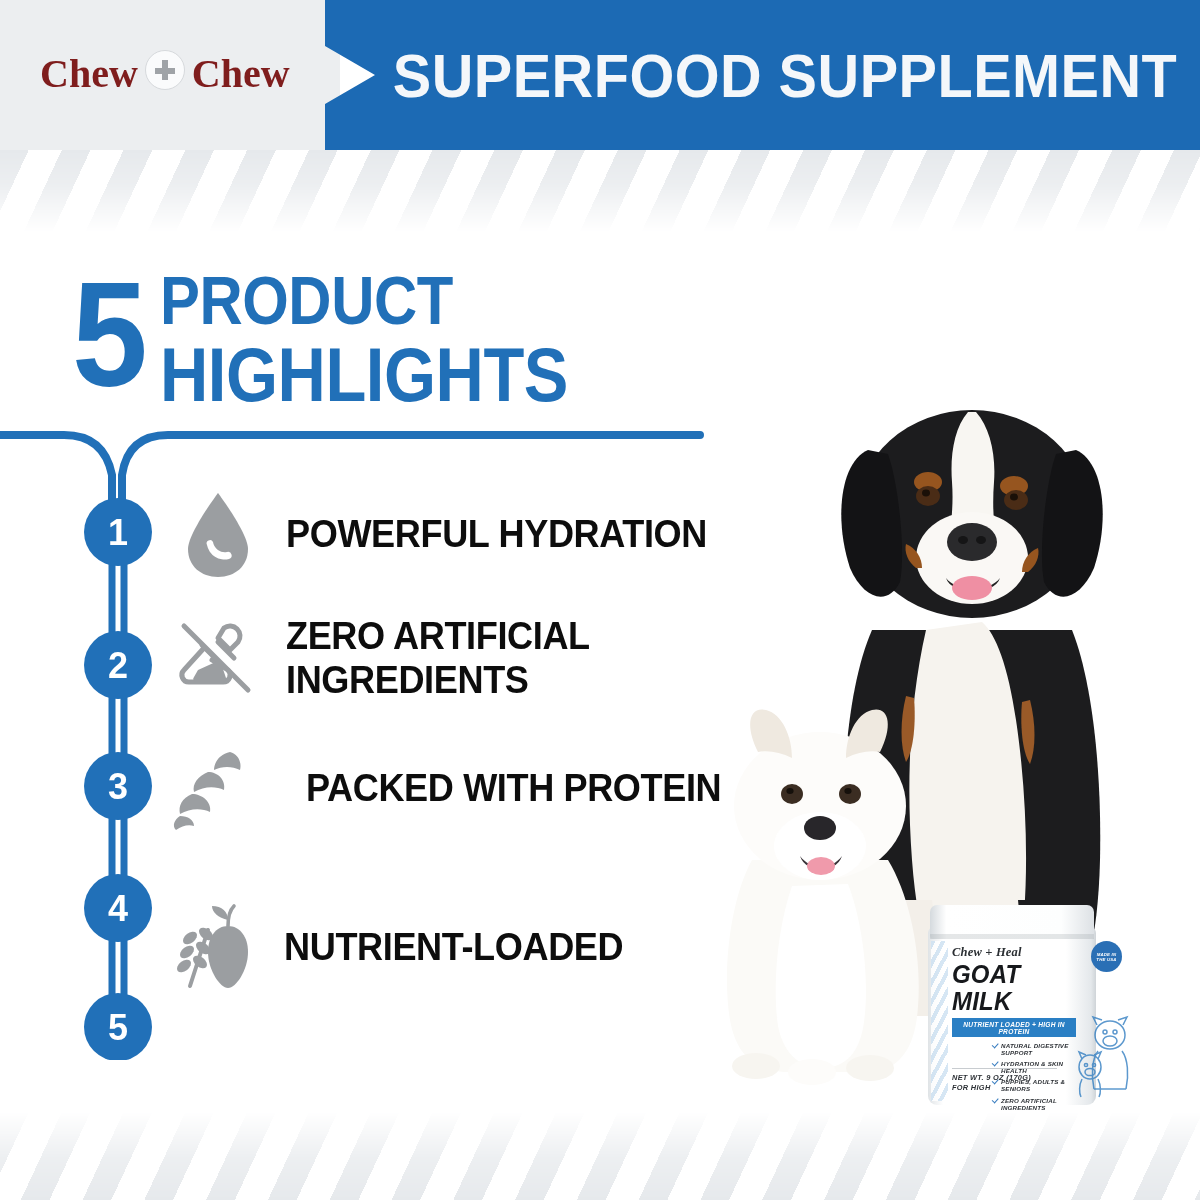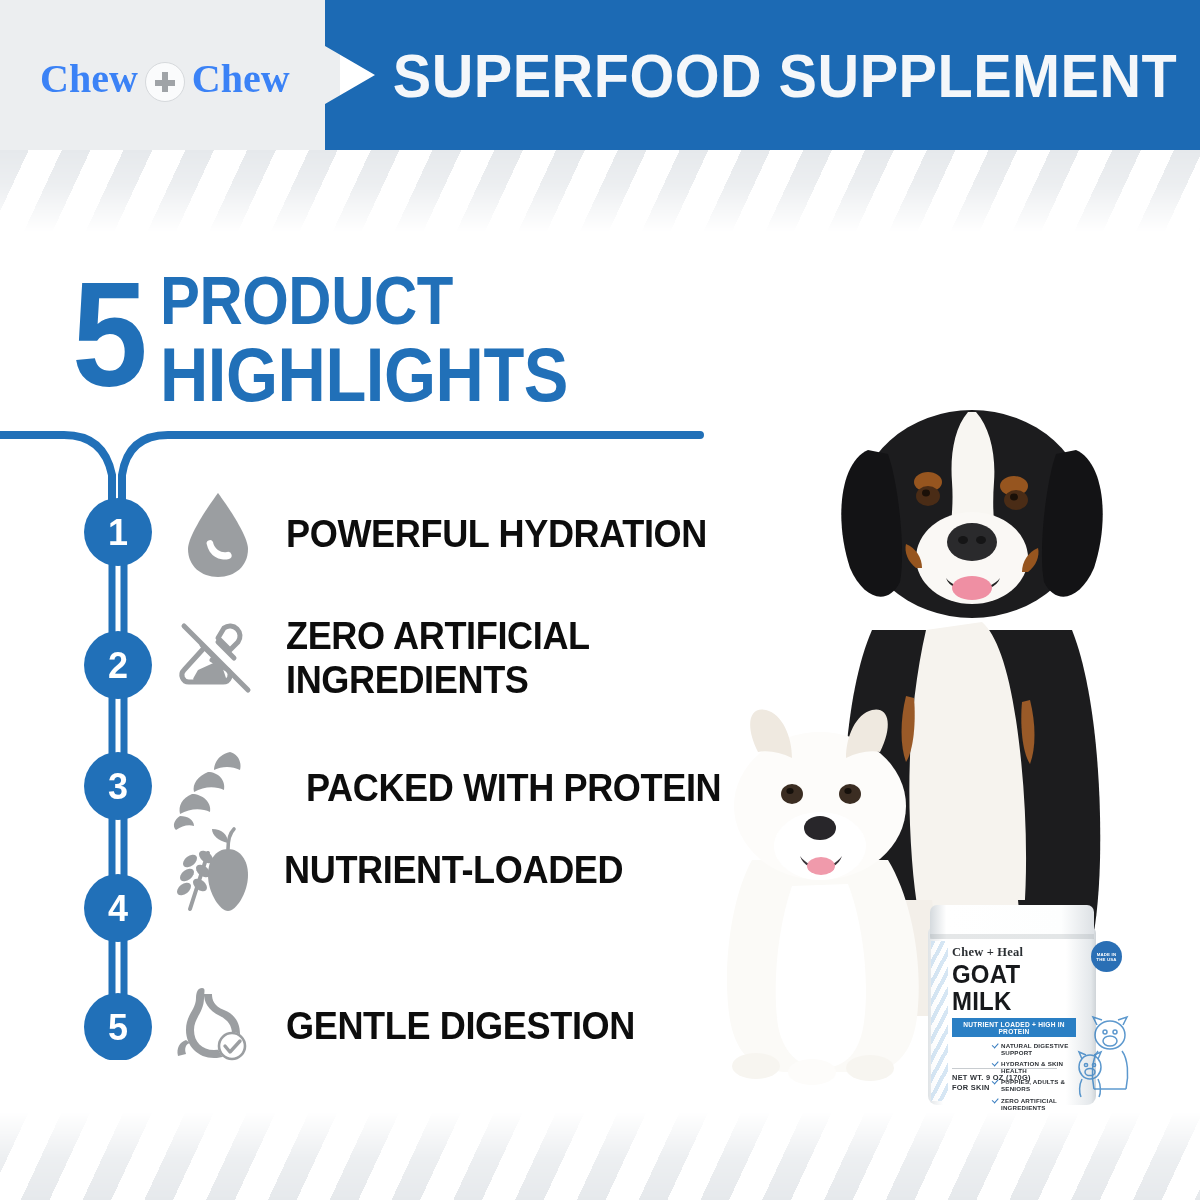--- a/index.html
+++ b/index.html
@@ -22,22 +22,22 @@
   }
   .header-title{
     position:absolute;left:390px;top:0;width:790px;height:150px;
     display:flex;align-items:center;justify-content:center;
     color:#f4f7fa;font-size:62px;font-weight:bold;letter-spacing:0.5px;
     white-space:nowrap;font-family:"Liberation Sans", sans-serif;
     transform:scaleX(0.93);transform-origin:center center;
   }
   .logo{
     position:absolute;left:40px;top:50px;width:260px;height:52px;
-    display:flex;align-items:flex-end;gap:7px;
-    font-family:"Liberation Serif", serif;font-weight:bold;font-size:40px;color:#3b82f6;
+    display:flex;align-items:flex-start;gap:7px;
+    font-family:"Liberation Serif", serif;font-weight:bold;font-size:40px;color:#7f1d1d;
   }
   .logo-plus{
     width:38px;height:38px;border-radius:50%;background:#fafbfc;border:1.5px solid #d6d9dc;
     position:relative;display:inline-block;flex:0 0 auto;
   }
   .logo-plus::before,.logo-plus::after{
     content:"";position:absolute;background:#9fa3a7;
   }
   .logo-plus::before{left:9px;top:16.5px;width:20px;height:6px;}
   .logo-plus::after{left:16.5px;top:9px;width:6px;height:20px;}
@@ -84,21 +84,21 @@
   .hl-text{
     font-size:38px;font-weight:bold;color:#0d0d0d;line-height:44px;
     font-family:"Liberation Sans", sans-serif;letter-spacing:-0.4px;
     transform:scaleX(0.95);transform-origin:left center;white-space:pre-line;
   }
 
   
   .dog-layer{position:absolute;left:700px;top:300px;width:500px;height:800px;z-index:12;}
 
   
-  .jar{position:absolute;left:928px;top:905px;width:204px;height:200px;z-index:25;}
+  .jar{position:absolute;left:928px;top:905px;width:204px;height:200px;z-index:25;font-style:italic;}
   .jar-body{
     position:absolute;left:0;top:22px;width:168px;height:178px;
     background:linear-gradient(to right,#dfe3e6 0%,#ffffff 9%,#ffffff 82%,#e4e8eb 97%,#cfd4d8 100%);
     border-radius:6px 6px 9px 9px;
   }
   .jar-lid{
     position:absolute;left:2px;top:0px;width:164px;height:34px;
     background:linear-gradient(to right,#d5dade 0%,#ffffff 10%,#fdfefe 80%,#dde1e5 100%);
     border-radius:7px 7px 3px 3px;
   }
@@ -230,57 +230,40 @@
           <path d="M60,8 C50,10 44,18 44,26 C52,22 62,22 70,26 C72,18 68,10 60,8 Z"></path>
           <path d="M38,28 C28,32 22,40 24,48 C34,42 46,42 54,46 C56,36 48,28 38,28 Z"></path>
           <path d="M22,50 C12,54 8,62 10,70 C20,64 32,64 40,68 C42,58 32,50 22,50 Z"></path>
           <path d="M10,72 C4,76 2,82 6,86 C12,82 18,80 24,82 C24,76 18,72 10,72 Z"></path>
         </g>
       </svg>
     </div>
     <div class="hl-text" style="margin-left:26px;">PACKED WITH PROTEIN</div>
   </div>
 
-  <div class="hl-item" style="left:168px;top:824px;">
+  <div class="hl-item" style="left:168px;top:901px;">
     <div class="hl-icon">
       <svg width="92" height="94" viewBox="0 0 92 94">
         <g fill="#9b9ea1">
           <path d="M22,86 L40,30" stroke="#9b9ea1" stroke-width="4" fill="none" stroke-linecap="round"></path>
           <ellipse cx="22" cy="38" rx="8" ry="5" transform="rotate(-38 22 38)"></ellipse>
           <ellipse cx="38" cy="34" rx="8" ry="5" transform="rotate(38 38 34)"></ellipse>
           <ellipse cx="19" cy="52" rx="8" ry="5" transform="rotate(-38 19 52)"></ellipse>
           <ellipse cx="35" cy="48" rx="8" ry="5" transform="rotate(38 35 48)"></ellipse>
           <ellipse cx="16" cy="66" rx="8" ry="5" transform="rotate(-38 16 66)"></ellipse>
           <ellipse cx="32" cy="62" rx="8" ry="5" transform="rotate(38 32 62)"></ellipse>
           <path d="M60,26 C48,26 40,37 40,52 C40,70 52,88 60,88 C68,88 80,70 80,52 C80,37 72,26 60,26 Z"></path>
           <path d="M60,26 C60,16 62,10 66,6" stroke="#9b9ea1" stroke-width="3.6" fill="none" stroke-linecap="round"></path>
           <path d="M60,20 C50,18 44,12 44,6 C54,6 60,12 60,20 Z"></path>
         </g>
       </svg>
     </div>
     <div class="hl-text" style="margin-left:24px;">NUTRIENT-LOADED</div>
   </div>
 
-  <div class="hl-item" style="left:168px;top:980px;">
-    <div class="hl-icon">
-      <svg width="92" height="92" viewBox="0 0 92 92">
-        <g fill="#9b9ea1">
-          <path d="M34,8 C30,8 28,12 28,18 C28,30 18,34 18,50 C18,66 30,78 46,78
-                   C62,78 72,68 72,54 C72,42 66,34 56,30 C46,26 44,20 44,14 L36,14
-                   C36,22 40,30 52,36 C60,40 64,46 64,54 C64,64 56,70 46,70
-                   C34,70 26,62 26,50 C26,38 36,32 36,18 C36,12 38,8 34,8 Z"></path>
-          <path d="M18,60 C12,62 8,68 10,76 L18,74 C16,68 18,64 22,63 Z"></path>
-          <circle cx="64" cy="66" r="14" fill="#ffffff"></circle>
-          <circle cx="64" cy="66" r="13" fill="none" stroke="#9b9ea1" stroke-width="2.6"></circle>
-          <path d="M57,66 l5,6 l10,-11" fill="none" stroke="#9b9ea1" stroke-width="3.4" stroke-linecap="round" stroke-linejoin="round"></path>
-        </g>
-      </svg>
-    </div>
-    <div class="hl-text" style="margin-left:26px;">GENTLE DIGESTION</div>
-  </div>
 
   <div class="dog-layer">
     <svg width="500" height="800" viewBox="0 0 500 800">
 
       <g>
 
         <path d="M172,330 C150,380 140,470 145,560 C150,640 165,690 185,710
                  L360,712 C385,690 398,640 400,560 C402,470 392,380 372,330 Z" fill="#1c1c1e"></path>
 
         <path d="M226,330 C210,400 206,480 212,560 C218,640 236,696 258,708
@@ -385,21 +368,21 @@
       <ul class="jar-bullets">
         <li>NATURAL DIGESTIVE SUPPORT</li>
         <li>HYDRATION &amp; SKIN HEALTH</li>
         <li>PUPPIES, ADULTS &amp; SENIORS</li>
         <li>ZERO ARTIFICIAL INGREDIENTS</li>
       </ul>
     </div>
 
     <div class="jar-net">
       <span>NET WT. 9 OZ (170G)</span><br>
-      <span>FOR SKIN</span>
+      <span>FOR HIGH</span>
     </div>
 
     <div class="jar-badge">
       <span>MADE IN</span>
       <span>THE USA</span>
     </div>
   </div>
 
 </div>
 

